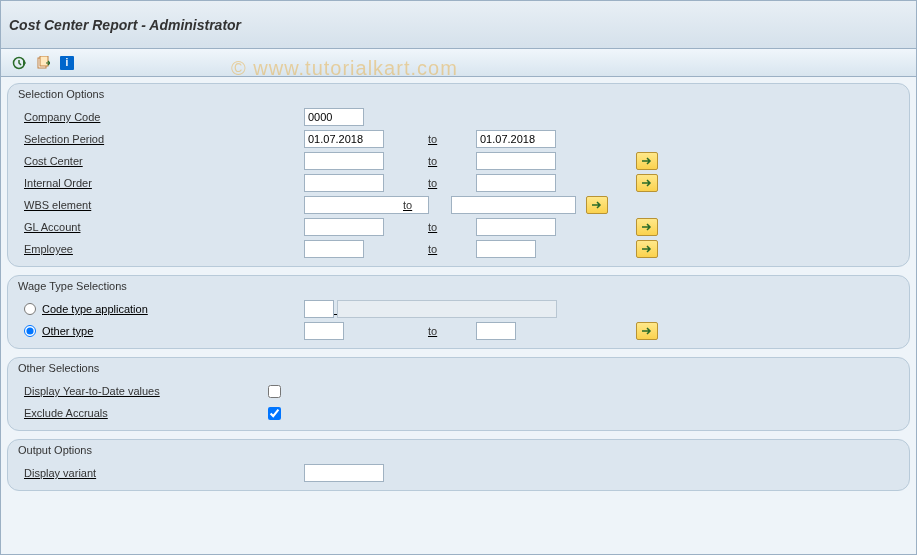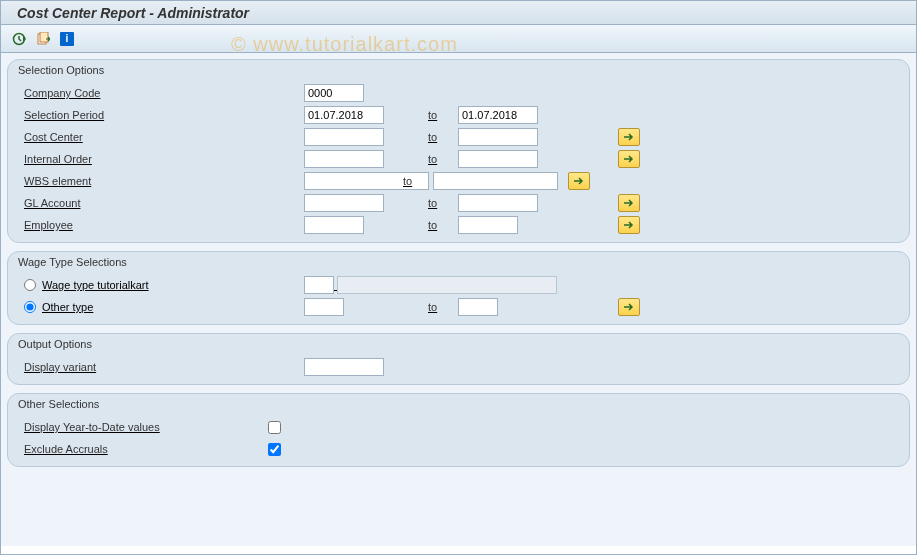--- a/index.html
+++ b/index.html
@@ -7,24 +7,24 @@
       font-family: Arial, sans-serif;
       font-size: 11px;
       background: #fff;
       width: 917px;
       height: 555px;
       border: 1px solid #9bb0c4;
       overflow: hidden;
     }
     .titlebar {
       background: linear-gradient(to bottom, #e8eff5 0%, #d5e1eb 100%);
-      height: 24px;
-      display: flex;
-      align-items: center;
-      padding: 0 16px;
+      height: 48px;
+      display: flex;
+      align-items: center;
+      padding: 0 8px;
       border-bottom: 1px solid #9bb0c4;
     }
     .titlebar h1 {
       font-size: 14px;
       font-weight: bold;
       font-style: italic;
       color: #333;
     }
     .toolbar {
       background: linear-gradient(to bottom, #f0f6fb 0%, #d8e5ef 100%);
@@ -104,21 +104,21 @@
       border: 1px solid #a0b2c2;
       background: #fff;
       font-size: 11px;
       padding: 0 3px;
       font-family: Arial, sans-serif;
     }
     .input.w60 { width: 60px; }
     .input.w80 { width: 80px; }
     .input.w220 { width: 220px; }
     .to-label {
-      width: 30px;
+      width: 48px;
       margin-left: 30px;
       color: #333;
     }
     .col-from { width: 130px; padding-left: 36px; }
     .col-to { width: 130px; }
     .multi-btn {
       width: 22px;
       height: 18px;
       background: linear-gradient(to bottom, #ffe88a 0%, #fbd24e 100%);
       border: 1px solid #b89334;
@@ -249,21 +249,21 @@
       </div>
     </div>
   </div>
 
   <div class="group">
     <div class="group-title">Wage Type Selections</div>
 
     <div class="row">
       <label class="radio-label">
         <input type="radio" name="wagesel" class="radio" style="">
-        <span>Wage type tutorialkart</span>
+        <span>Code type application</span>
       </label>
       <div class="col-from" style="width:auto"><input class="input" style="width: 30px;"> <input class="input disabled-input w220" readonly="" style=""></div>
     </div>
 
     <div class="row">
       <label class="radio-label">
         <input type="radio" name="wagesel" class="radio" checked="" style="">
         <span>Other type</span>
       </label>
       <div class="col-from"><input class="input" style="width: 40px;"></div>
@@ -271,35 +271,35 @@
       <div class="col-to"><input class="input" style="width: 40px;"></div>
       <div class="multi-btn">
         <svg viewBox="0 0 12 10">
             <path d="M1 5 L9 5 M6 2 L9 5 L6 8" stroke="#2a6b2a" stroke-width="1.5" fill="none"></path>
           </svg>
       </div>
     </div>
   </div>
 
   <div class="group">
+    <div class="group-title">Other Selections</div>
+
+    <div class="row">
+      <div class="label">Display Year-to-Date values</div>
+      <input type="checkbox" class="checkbox" style="">
+    </div>
+
+    <div class="row">
+      <div class="label">Exclude Accruals</div>
+      <input type="checkbox" class="checkbox" checked="" style="">
+    </div>
+  </div>
+
+  <div class="group">
     <div class="group-title">Output Options</div>
 
     <div class="row">
       <div class="label">Display variant</div>
       <div class="col-from"><input class="input w80" style=""></div>
     </div>
   </div>
 
-  <div class="group">
-    <div class="group-title">Other Selections</div>
-
-    <div class="row">
-      <div class="label">Display Year-to-Date values</div>
-      <input type="checkbox" class="checkbox" style="">
-    </div>
-
-    <div class="row">
-      <div class="label">Exclude Accruals</div>
-      <input type="checkbox" class="checkbox" checked="" style="">
-    </div>
-  </div>
-
 </div>
 
 </body></html>

